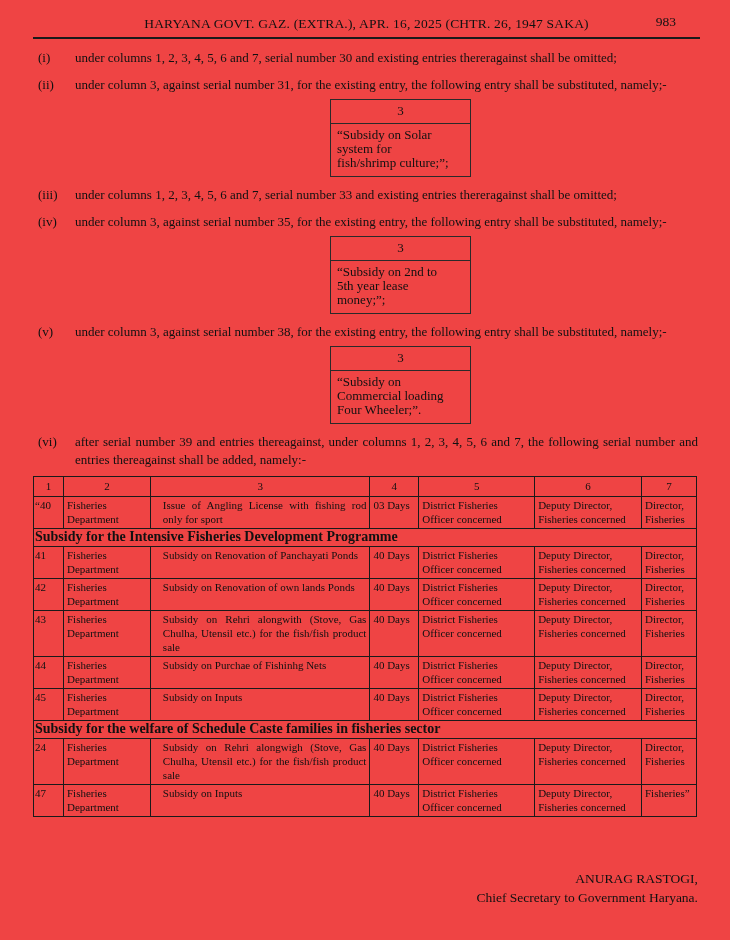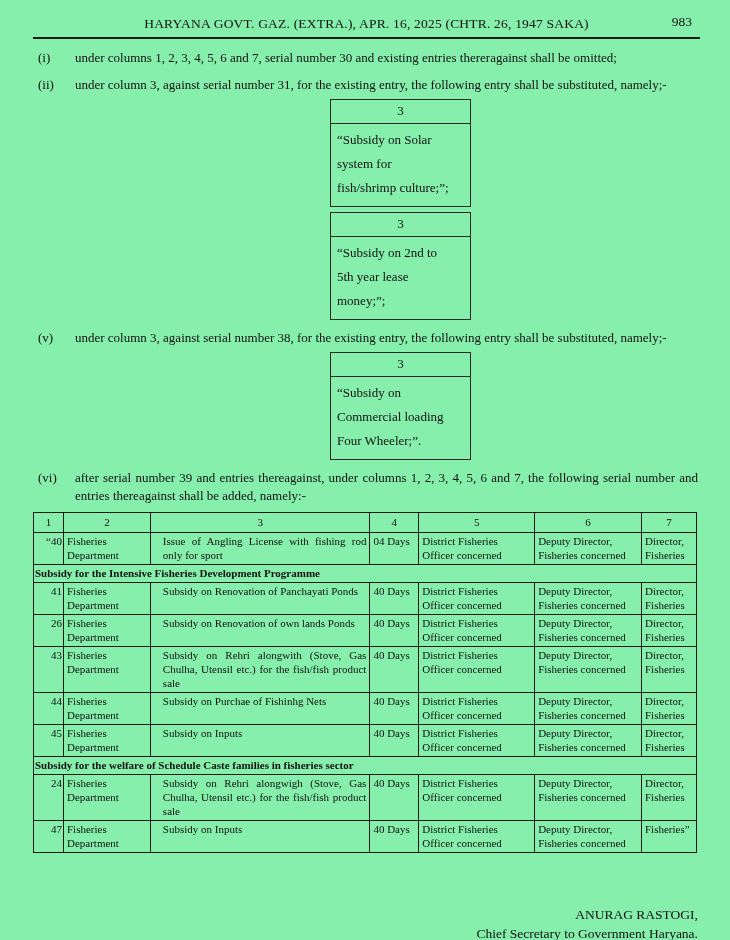--- a/index.html
+++ b/index.html
@@ -5,39 +5,39 @@
   * { margin: 0; padding: 0; box-sizing: border-box; }
   html, body { background: #ffffff; }
   body {
     font-family: "Liberation Serif", serif;
     color: #111111;
   }
   .page {
     position: relative;
     width: 730px;
     height: 940px;
-    background: #86efac;
+    background: #ef4444;
     padding: 14px 30px 0 33px;
     overflow: hidden;
   }
   
   .gaz-header {
     position: relative;
     text-align: center;
     padding-bottom: 5px;
     border-bottom: 2px solid #1a1a1a;
   }
   .gaz-title {
     font-size: 13.5px;
     letter-spacing: 0.2px;
     white-space: nowrap;
   }
   .gaz-page-number {
     position: absolute;
-    right: 8px;
+    right: 24px;
     top: 0;
     font-size: 13.5px;
   }
   
   .items { margin-top: 10px; }
   .item {
     display: flex;
     margin-top: 9px;
     font-size: 13px;
     line-height: 18px;
@@ -58,43 +58,43 @@
     border: 1.5px solid #2a2a2a;
     font-size: 13px;
   }
   .sub-box .box-header {
     text-align: center;
     padding: 3px 0 4px 0;
     border-bottom: 1.5px solid #2a2a2a;
   }
   .sub-box .box-body {
     padding: 4px 6px 6px 6px;
-    line-height: 24px;
+    line-height: 14px;
     white-space: pre-line;
   }
   
   table.amend-table {
     margin-top: 7px;
     border-collapse: collapse;
     width: 664px;
     font-size: 11px;
     line-height: 14px;
   }
   .amend-table td, .amend-table th {
     border: 1px solid #1a1a1a;
     vertical-align: top;
     padding: 1px 3px 2px 3px;
     font-weight: normal;
   }
   .amend-table th { text-align: center; padding: 2px 2px 3px 2px; }
-  .amend-table td.c-num { text-align: right; padding-left: 1px; padding-right: 1px; }
+  .amend-table td.c-num { text-align: left; padding-left: 1px; padding-right: 1px; }
   .amend-table td.c-desc { text-align: justify; padding-left: 12px; }
   .amend-table td.section-cell {
     font-weight: bold;
-    font-size: 11px;
+    font-size: 14px;
     padding: 1px 2px 2px 1px;
   }
   
   .signature {
     margin-top: 52px;
     text-align: right;
     font-size: 13.5px;
     line-height: 19px;
     padding-right: 2px;
   }
@@ -121,21 +121,29 @@
       <span class="item-text">under column 3, against serial number 31, for the existing entry, the following entry shall be substituted, namely;-</span>
     </div>
 
     <div class="sub-box">
       <div class="box-header">3</div>
       <div class="box-body">“Subsidy on Solar
 system for
 fish/shrimp culture;”;</div>
     </div>
 
-
+    <div class="item">
+      <span class="item-label">(iii)</span>
+      <span class="item-text">under columns 1, 2, 3, 4, 5, 6 and 7, serial number 33 and existing entries thereragainst shall be omitted;</span>
+    </div>
+
+    <div class="item">
+      <span class="item-label">(iv)</span>
+      <span class="item-text">under column 3, against serial number 35, for the existing entry, the following entry shall be substituted, namely;-</span>
+    </div>
 
     <div class="sub-box">
       <div class="box-header">3</div>
       <div class="box-body">“Subsidy on 2nd to
 5th year lease
 money;”;</div>
     </div>
 
     <div class="item">
       <span class="item-label">(v)</span>
@@ -173,39 +181,39 @@
       <th>3</th>
       <th>4</th>
       <th>5</th>
       <th>6</th>
       <th>7</th>
     </tr>
     <tr>
       <td class="c-num">“40</td>
       <td>Fisheries Department</td>
       <td class="c-desc">Issue of Angling License with fishing rod only for sport</td>
-      <td>04 Days</td>
+      <td>03 Days</td>
       <td>District Fisheries Officer concerned</td>
       <td>Deputy Director, Fisheries concerned</td>
       <td>Director, Fisheries</td>
     </tr>
     <tr>
       <td class="section-cell" colspan="7">Subsidy for the Intensive Fisheries Development Programme</td>
     </tr>
     <tr>
       <td class="c-num">41</td>
       <td>Fisheries Department</td>
       <td class="c-desc">Subsidy on Renovation of Panchayati Ponds</td>
       <td>40 Days</td>
       <td>District Fisheries Officer concerned</td>
       <td>Deputy Director, Fisheries concerned</td>
       <td>Director, Fisheries</td>
     </tr>
     <tr>
-      <td class="c-num">26</td>
+      <td class="c-num">42</td>
       <td>Fisheries Department</td>
       <td class="c-desc">Subsidy on Renovation of own lands Ponds</td>
       <td>40 Days</td>
       <td>District Fisheries Officer concerned</td>
       <td>Deputy Director, Fisheries concerned</td>
       <td>Director, Fisheries</td>
     </tr>
     <tr>
       <td class="c-num">43</td>
       <td>Fisheries Department</td>

